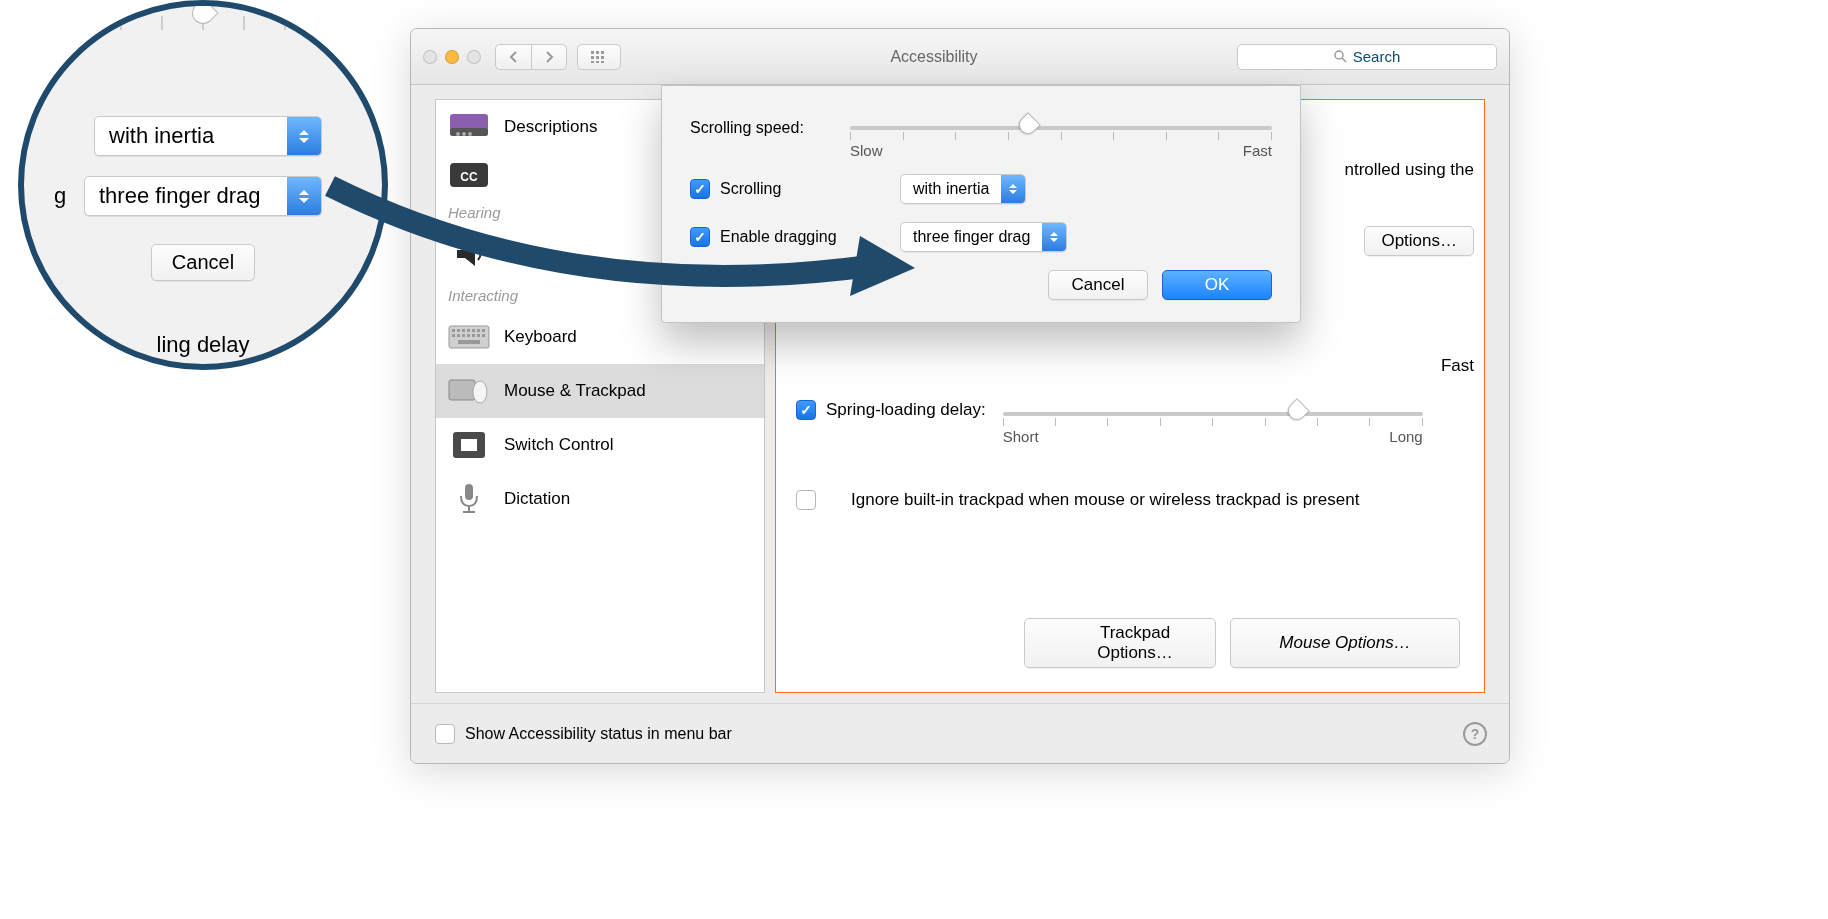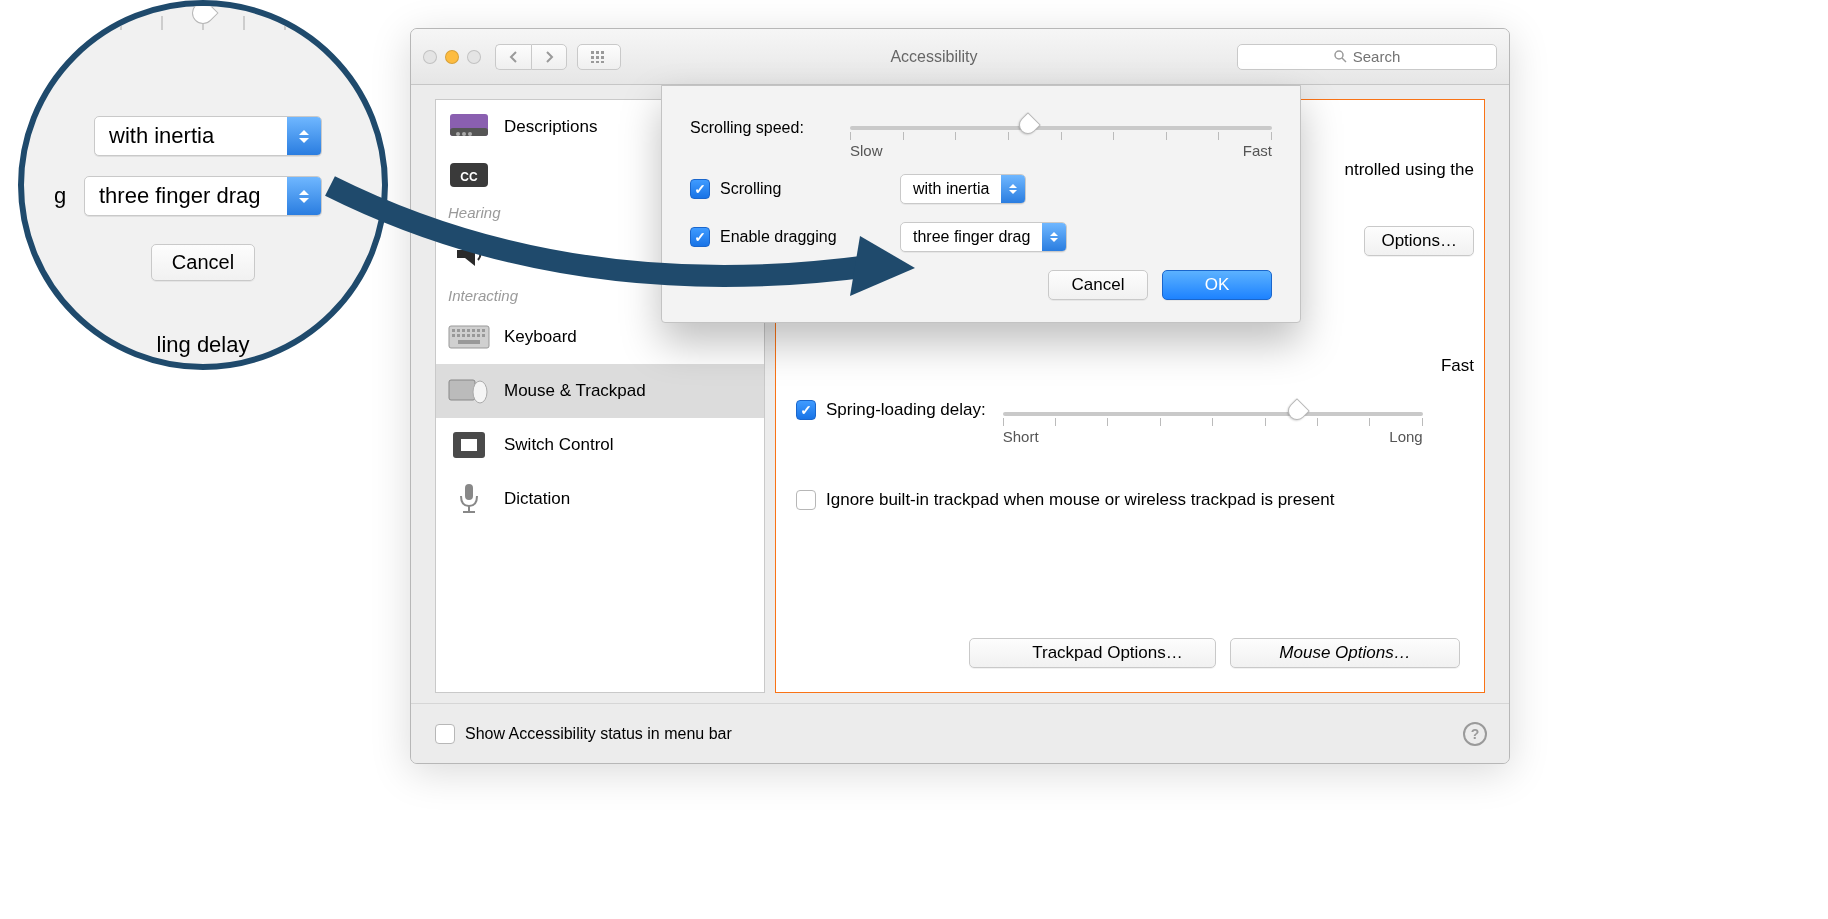--- a/index.html
+++ b/index.html
@@ -14,21 +14,21 @@
     .dot { width: 14px; height: 14px; border-radius: 50%; border: 1px solid rgba(0,0,0,.15); }
     .dot.red { background: #e4e4e4; }
     .dot.yellow { background: #fdbc40; }
     .dot.green { background: #e4e4e4; }
     .navseg { display: flex; margin-right: 10px; }
     .segbtn { width: 36px; height: 26px; background: linear-gradient(#fdfdfd,#efefef); border: 1px solid #c9c9c9; display: flex; align-items: center; justify-content: center; color: #9a9a9a; }
     .segbtn:first-child { border-radius: 5px 0 0 5px; border-right: none; }
     .segbtn:last-child { border-radius: 0 5px 5px 0; }
     .gridbtn { width: 44px; height: 26px; border-radius: 5px; background: linear-gradient(#fdfdfd,#efefef); border: 1px solid #c9c9c9; display: flex; align-items: center; justify-content: center; margin-right: 10px; }
     .toolbar-title { flex: 1; text-align: center; font-size: 16px; color: #666; }
-    .searchbox { width: 260px; height: 26px; border: 1px solid #c9c9c9; border-radius: 5px; background: #fff; display: flex; align-items: center; padding: 0 10px; font-size: 15px; color: #737373; gap: 6px; justify-content: center; }
+    .searchbox { width: 260px; height: 26px; border: 1px solid #c9c9c9; border-radius: 5px; background: #fff; display: flex; align-items: center; padding: 0 10px; font-size: 15px; color: #0c4a6e; gap: 6px; justify-content: center; }
 
     
     .content { position: absolute; top: 70px; left: 24px; right: 24px; bottom: 70px; display: flex; gap: 10px; }
 
     
     .sidebar { width: 330px; background: #fff; border: 1px solid #c9c9c9; border-radius: 0; overflow: hidden; display: flex; flex-direction: column; }
     .sb-item { display: flex; align-items: center; gap: 14px; padding: 10px 12px; font-size: 17px; color: #000; }
     .sb-item.selected { background: #dcdcdc; }
     .sb-header { padding: 6px 12px; font-size: 15px; color: #9a9a9a; font-style: italic; }
     .sb-icon { width: 42px; height: 34px; display: flex; align-items: center; justify-content: center; }
@@ -240,27 +240,27 @@
               </div>
             <div class="slider-thumb" style="left:68%;"></div>
           </div>
           <div class="slider-labels">
             <span>Short</span>
             <span>Long</span>
           </div>
         </div>
       </div>
 
-      <div style="position:absolute; left:20px; top:390px; display:flex; align-items:flex-start; width:640px;">
+      <div style="position:absolute; left:20px; top:390px; display:flex; align-items:flex-start; width:640px;gap:25px;">
         <span class="check"></span>
         <span style="flex:1;">Ignore built-in trackpad when mouse or wireless trackpad is present</span>
       </div>
 
       <div style="position:absolute; bottom:24px; right:24px; display:flex; gap:14px;">
-        <button class="btn" style="width:247px;padding-left:46px;">Trackpad Options…</button>
+        <button class="btn" style="width:192px;padding-left:46px;">Trackpad Options…</button>
         <button class="btn" style="width:230px;font-style:italic;">Mouse Options…</button>
       </div>
     </div>
   </div>
 
   <div class="sheet">
     <div class="row">
       <span style="width:160px;">Scrolling speed:</span>
       <div style="flex:1; position:relative;">
         <div class="slider">

